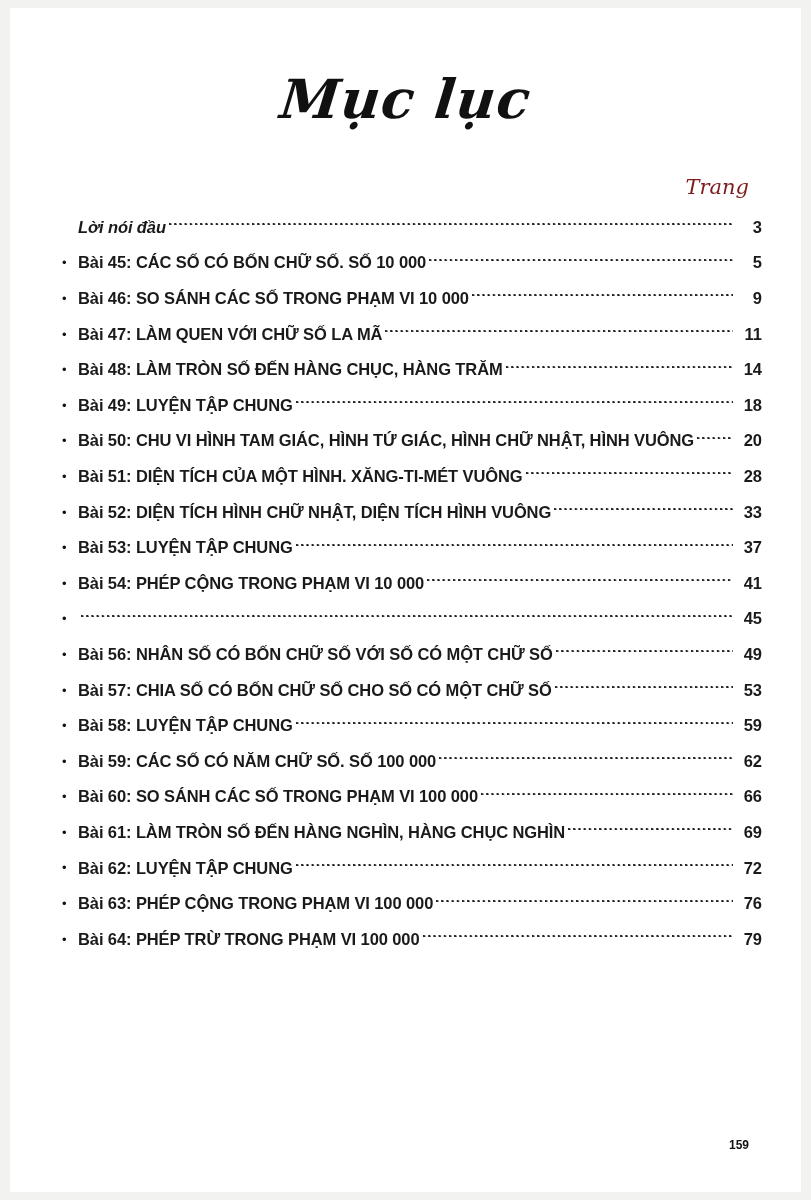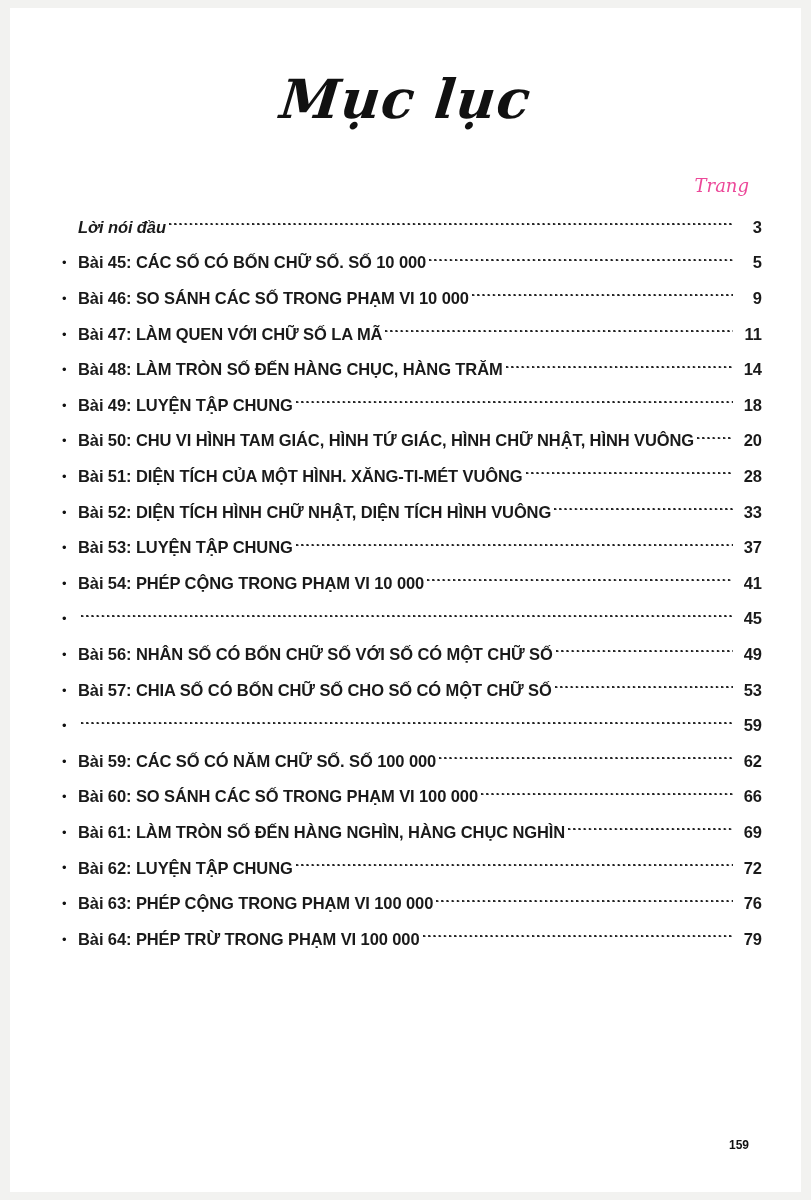--- a/index.html
+++ b/index.html
@@ -50,22 +50,22 @@
     line-height: 1.1;
     transform: skewX(-6deg);
   }
 
   .trang-label {
     position: absolute;
     right: 62px;
     top: 175px;
     font-family: "DejaVu Serif", serif;
     font-style: italic;
-    font-size: 18px;
-    color: #ec4899;
+    font-size: 21px;
+    color: #7f1d1d;
   }
 
   .toc {
     position: absolute;
     left: 62px;
     top: 218px;
     width: 700px;
   }
 
   .row {
@@ -221,20 +221,21 @@
         <span class="page-num">49</span>
       </div>
       <div class="row">
         <span class="bullet">•</span>
         <span class="label">Bài 57: CHIA SỐ CÓ BỐN CHỮ SỐ CHO SỐ CÓ MỘT CHỮ SỐ</span>
         <span class="dots"></span>
         <span class="page-num">53</span>
       </div>
       <div class="row">
         <span class="bullet">•</span>
+        <span class="label">Bài 58: LUYỆN TẬP CHUNG</span>
         <span class="dots"></span>
         <span class="page-num">59</span>
       </div>
       <div class="row">
         <span class="bullet">•</span>
         <span class="label">Bài 59: CÁC SỐ CÓ NĂM CHỮ SỐ. SỐ 100 000</span>
         <span class="dots"></span>
         <span class="page-num">62</span>
       </div>
       <div class="row">

